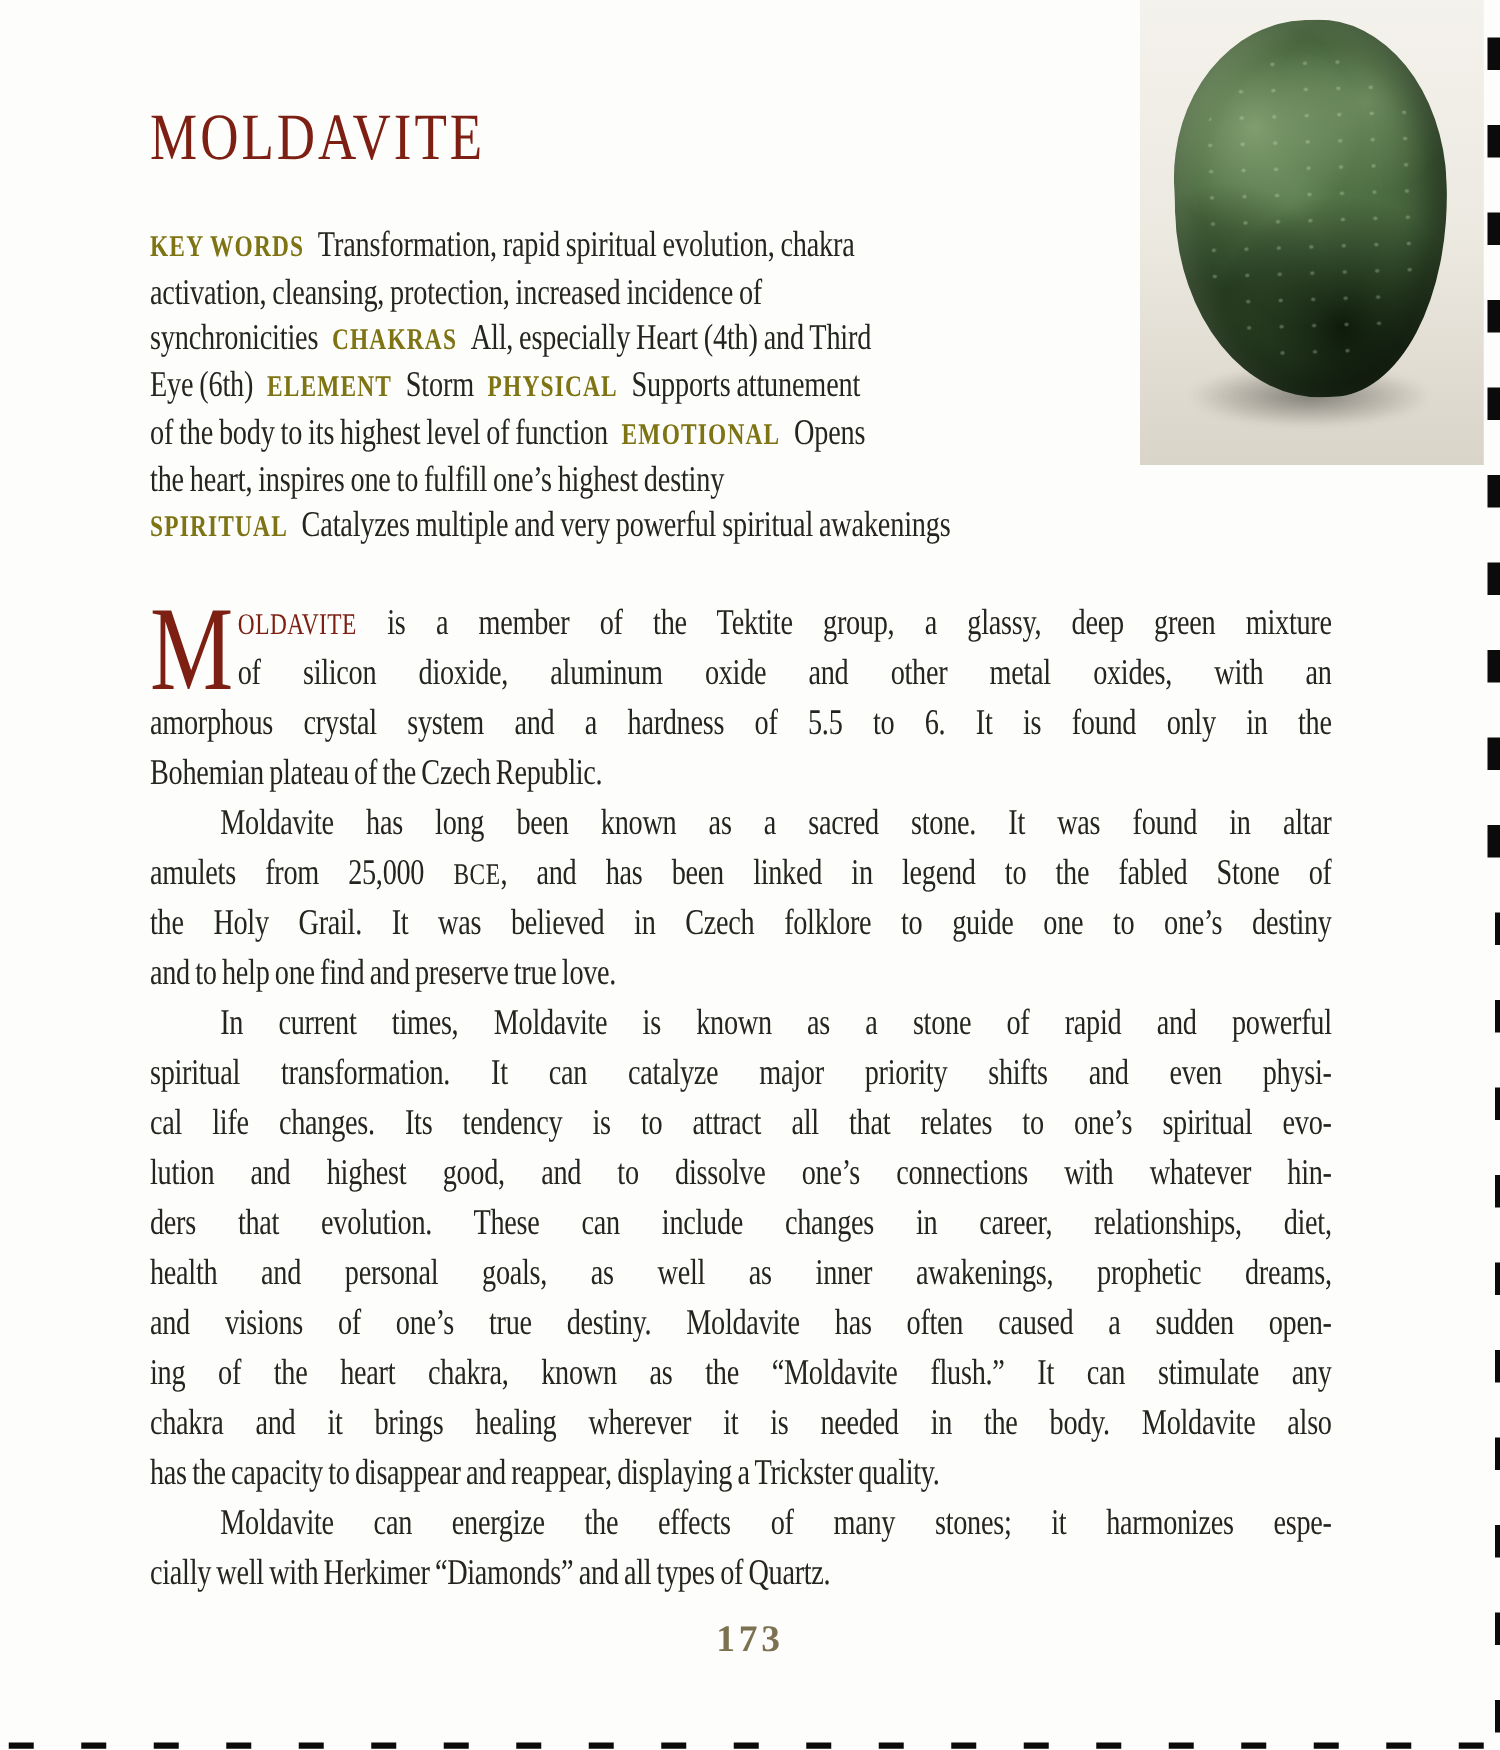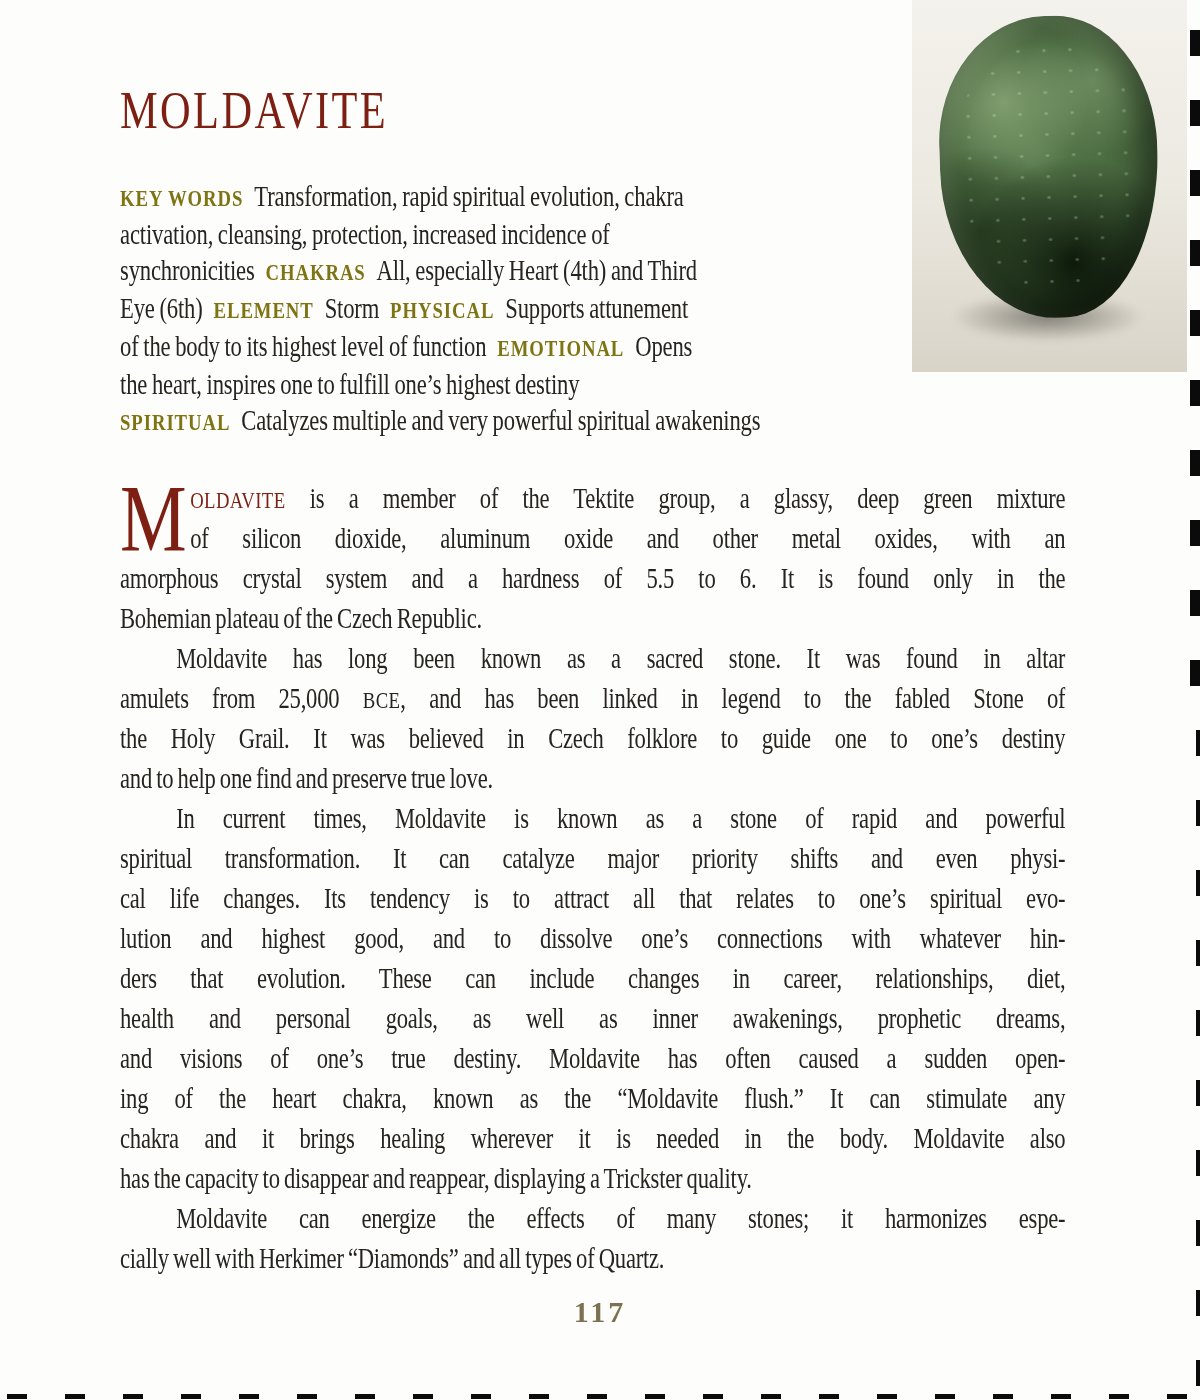--- a/index.html
+++ b/index.html
@@ -121,21 +121,21 @@
       <div class="jline"><span>ders that evolution. These can include changes in career, relationships, diet,</span></div>
       <div class="jline"><span>health and personal goals, as well as inner awakenings, prophetic dreams,</span></div>
       <div class="jline"><span>and visions of one’s true destiny. Moldavite has often caused a sudden open-</span></div>
       <div class="jline"><span>ing of the heart chakra, known as the “Moldavite flush.” It can stimulate any</span></div>
       <div class="jline"><span>chakra and it brings healing wherever it is needed in the body. Moldavite also</span></div>
       <div class="jline line-last"><span>has the capacity to disappear and reappear, displaying a Trickster quality.</span></div>
       <div class="jline first-indent"><span>Moldavite can energize the effects of many stones; it harmonizes espe-</span></div>
       <div class="jline line-last"><span>cially well with Herkimer “Diamonds” and all types of Quartz.</span></div>
     </div>
 
-  <div class="pagenum">117</div>
+  <div class="pagenum">173</div>
 
 <div class="mark-right" style="top: 30px; width: 10px;"></div>
     <div class="mark-right" style="top: 100px; width: 10px;"></div>
     <div class="mark-right" style="top: 170px; width: 10px;"></div>
     <div class="mark-right" style="top: 240px; width: 10px;"></div>
     <div class="mark-right" style="top: 310px; width: 10px;"></div>
     <div class="mark-right" style="top: 380px; width: 10px;"></div>
     <div class="mark-right" style="top: 450px; width: 10px;"></div>
     <div class="mark-right" style="top: 520px; width: 10px;"></div>
     <div class="mark-right" style="top: 590px; width: 10px;"></div>

